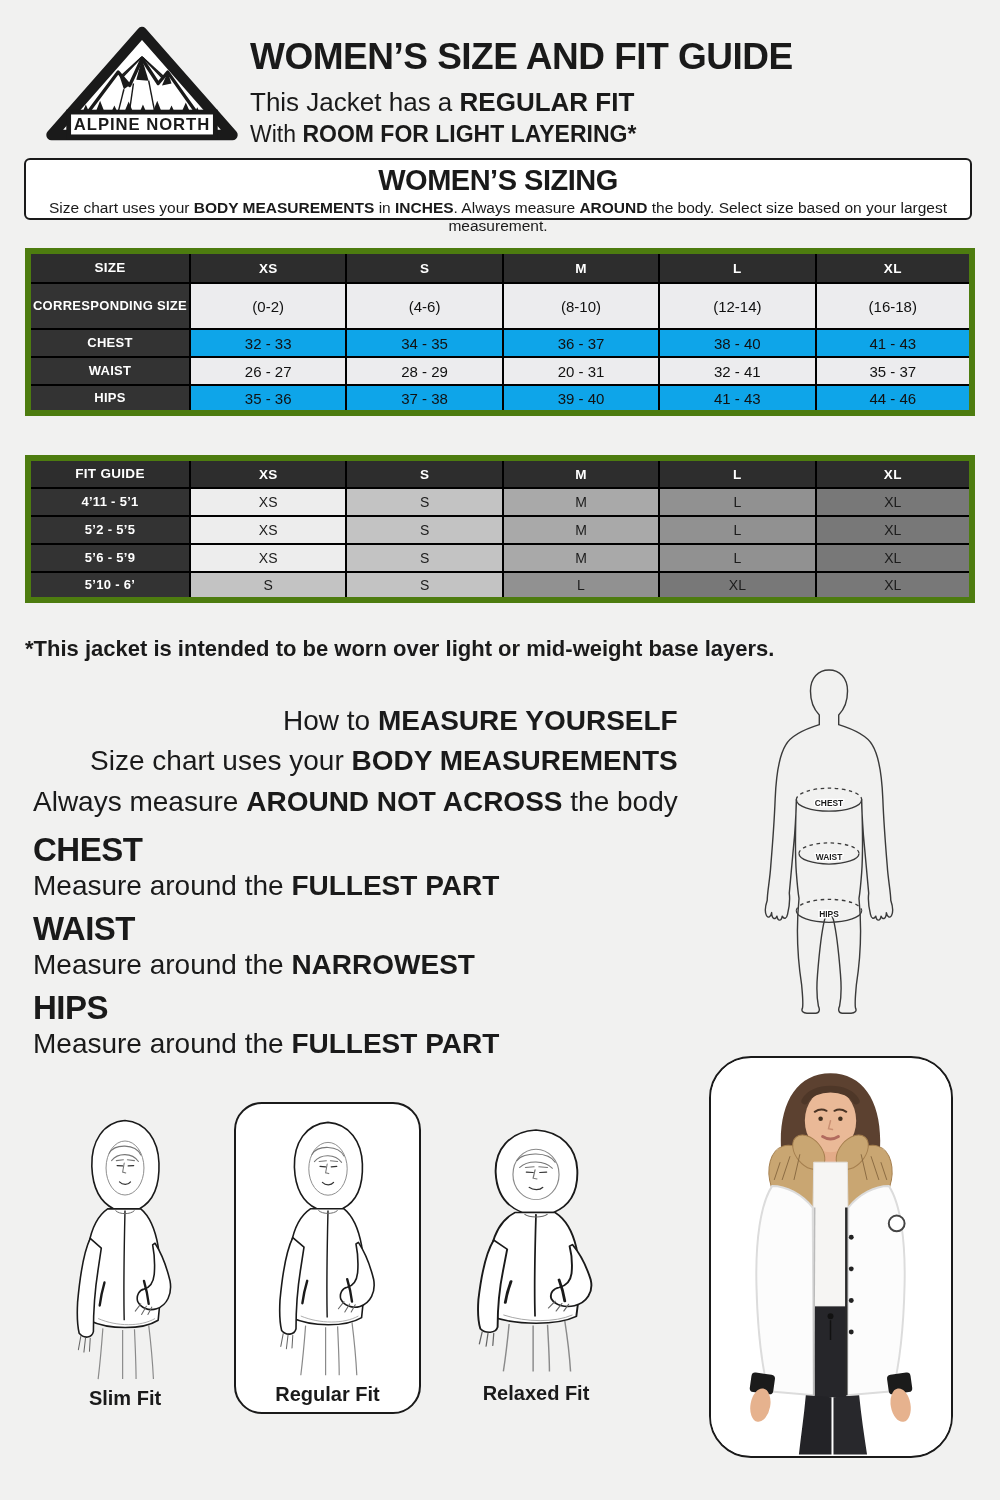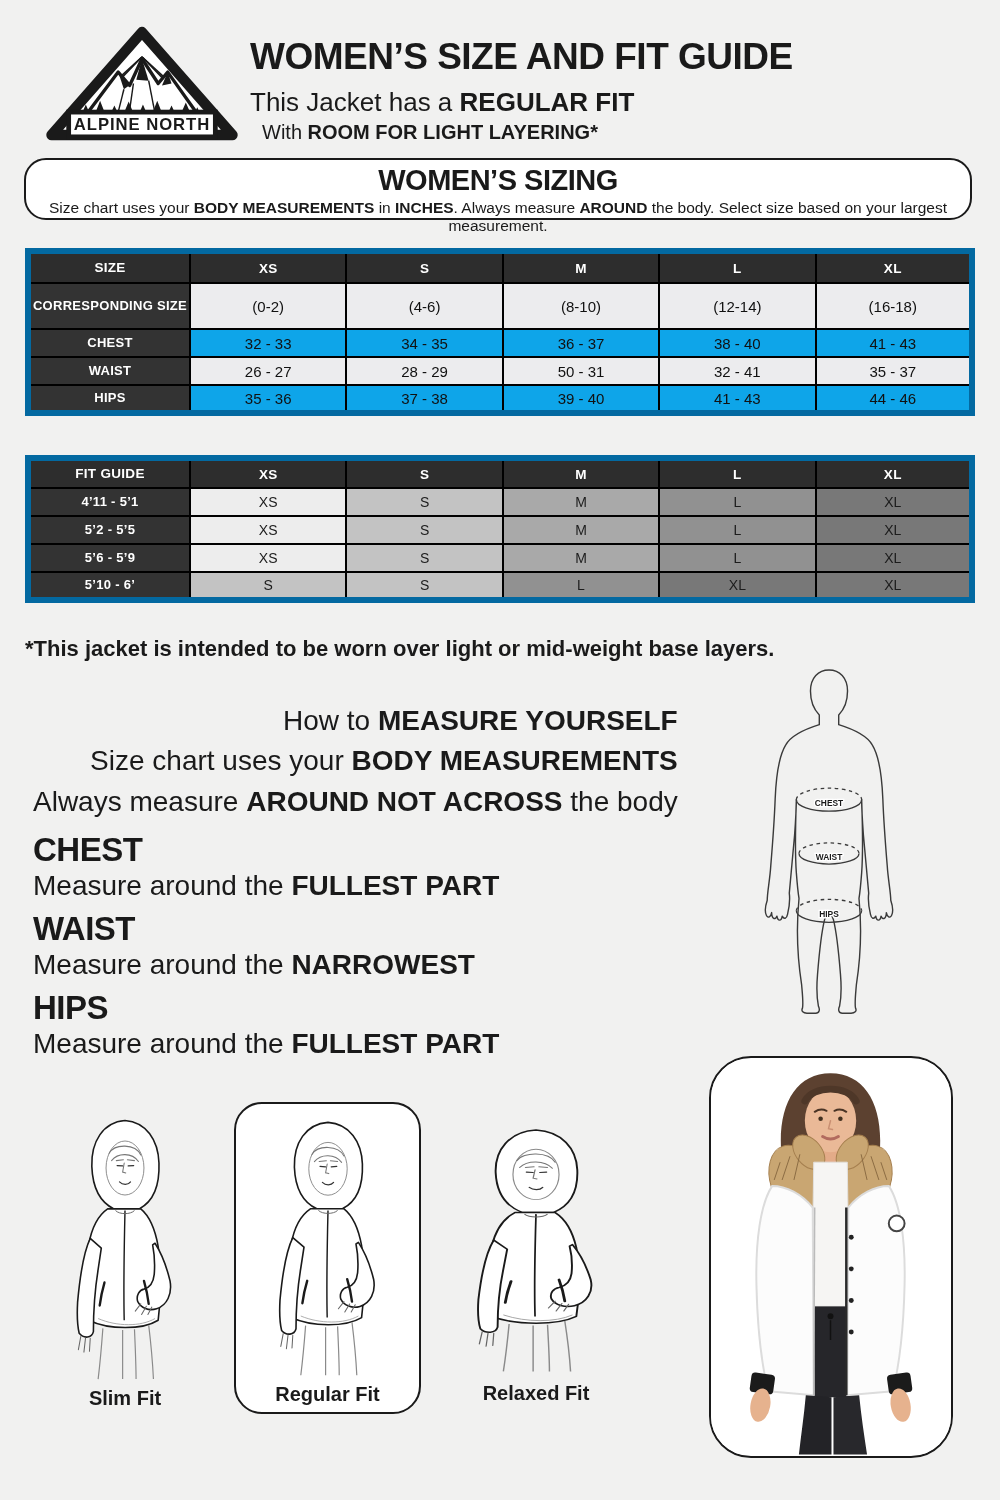--- a/index.html
+++ b/index.html
@@ -4,32 +4,32 @@
 <style>
   html,body{margin:0;padding:0;}
   .canvas{position:relative;width:1000px;height:1500px;background:#f1f1f0;
     font-family:"Liberation Sans",sans-serif;color:#1a1a1a;overflow:hidden;}
 
   
   .logo{position:absolute;left:42px;top:24px;width:200px;height:120px;}
   .titles{position:absolute;left:250px;top:36px;}
   .page-title{font-size:37px;font-weight:bold;letter-spacing:-0.5px;margin:0;white-space:nowrap;}
   .sub1{font-size:26px;margin:9px 0 0;}
-  .sub2{font-size:20px;margin:3px 12px 0;}
+  .sub2{font-size:23px;margin:3px 0 0;}
   .sub1 b,.sub2 b{font-weight:bold;}
 
   
   .sizing-box{position:absolute;left:24px;top:158px;width:948px;height:62px;background:#fff;
-    border:2px solid #1a1a1a;border-radius:22px;text-align:center;box-sizing:border-box;}
+    border:2px solid #1a1a1a;border-radius:6px;text-align:center;box-sizing:border-box;}
   .sizing-box h2{font-size:29px;margin:4px 0 2px;letter-spacing:-0.5px;}
   .sizing-box p{font-size:15.5px;margin:0;line-height:1.15;}
 
   
   table.sz{position:absolute;left:25px;width:950px;border-collapse:collapse;table-layout:fixed;
-    border:6px solid #0369a1;background:#000;}
+    border:6px solid #4d7c0f;background:#000;}
   .sz th,.sz td{border:2px solid #000;text-align:center;vertical-align:middle;padding:0;}
   .sz .lab{background:#333;color:#fff;font-weight:bold;font-size:13px;letter-spacing:.3px;line-height:1.25;}
   .sz .head th{background:#2d2d2d;color:#fff;font-weight:bold;font-size:13.5px;letter-spacing:.3px;}
   .sz col.c0{width:162px;}
   .size-table{top:248px;}
   .size-table tr.head{height:32px;}
   .size-table tr.rc{height:46px;}
   .size-table tr.rs{height:28px;}
   .size-table td{font-size:15px;color:#111;}
   tr.light td{background:#ececee;}
@@ -144,21 +144,21 @@
       <td>32 - 33</td>
       <td>34 - 35</td>
       <td>36 - 37</td>
       <td>38 - 40</td>
       <td>41 - 43</td>
     </tr>
     <tr class="rs light">
       <th class="lab">WAIST</th>
       <td>26 - 27</td>
       <td>28 - 29</td>
-      <td>50 - 31</td>
+      <td>20 - 31</td>
       <td>32 - 41</td>
       <td>35 - 37</td>
     </tr>
     <tr class="rs gray">
       <th class="lab">HIPS</th>
       <td>35 - 36</td>
       <td>37 - 38</td>
       <td>39 - 40</td>
       <td>41 - 43</td>
       <td>44 - 46</td>

